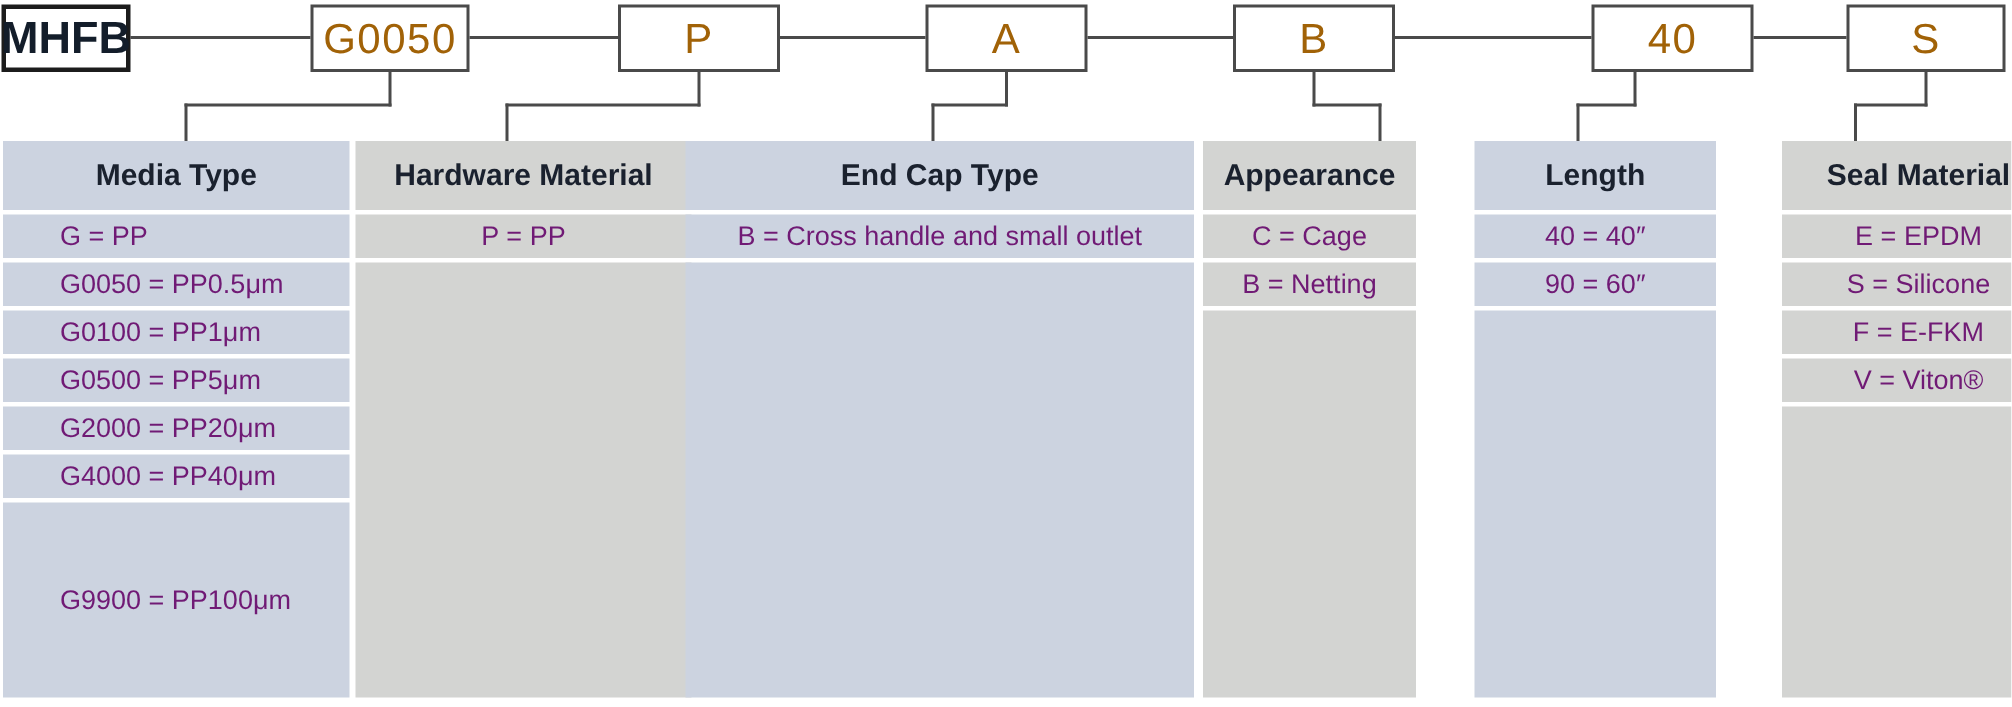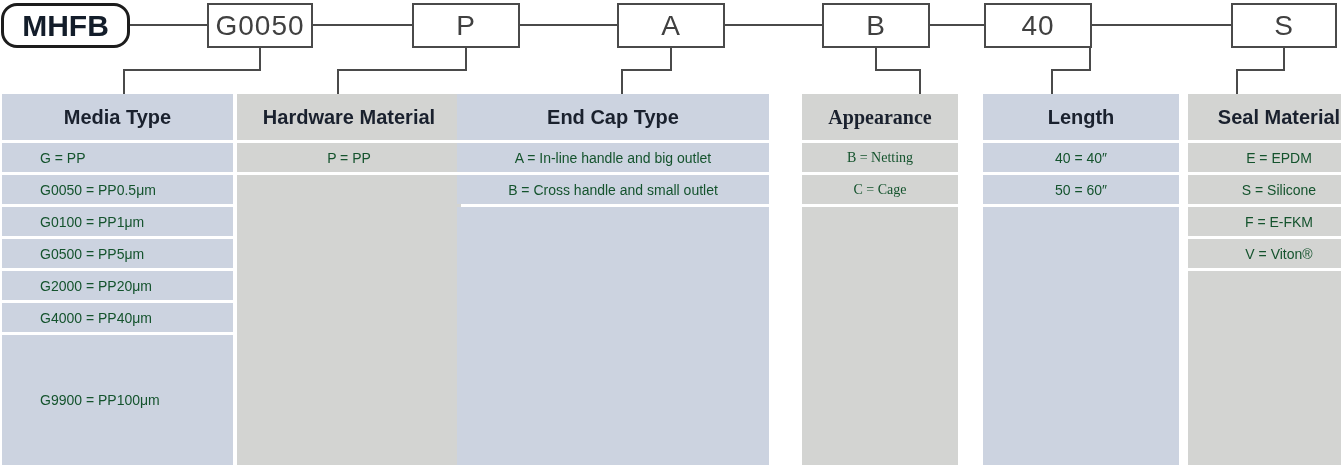--- a/index.html
+++ b/index.html
@@ -9,21 +9,21 @@
     background:#ffffff;
     font-family:"Liberation Sans","DejaVu Sans",sans-serif;
     overflow:hidden;
   }
   
   .topline{position:absolute;top:24px;left:54px;width:1230px;height:2px;background:#4a4a4a;z-index:1;}
   .pn-box{
     position:absolute;top:3px;height:45px;box-sizing:border-box;
     background:#ffffff;border:2px solid #4a4a4a;z-index:2;
     display:flex;align-items:center;justify-content:center;
-    font-size:28px;color:#404040;letter-spacing:1px;
+    font-size:28px;color:#a16207;letter-spacing:1px;
   }
   .pn-prefix{
     border:3px solid #1c1c1c;
     font-size:30px;font-weight:800;color:#131d2a;letter-spacing:0px;
   }
   
   .seg{position:absolute;background:#4a4a4a;z-index:1;}
   .seg.v{width:2px;}
   .seg.h{height:2px;}
   
@@ -32,41 +32,41 @@
     display:flex;flex-direction:column;box-sizing:border-box;
   }
   .hdr{
     height:46px;flex:0 0 46px;
     display:flex;align-items:center;justify-content:center;
     font-size:20px;font-weight:bold;color:#1a212e;
   }
   .row{
     margin-top:3px;height:29px;flex:0 0 29px;
     display:flex;align-items:center;justify-content:center;
-    font-size:14px;color:#14532d;white-space:nowrap;
+    font-size:18px;color:#701a75;white-space:nowrap;
   }
   .row.al{justify-content:flex-start;padding-left:38px;box-sizing:border-box;}
   .row.grow,.filler.grow{flex:1 1 auto;height:auto;}
   .filler{margin-top:3px;}
   .lav{background:#ccd3e0;}
   .gry{background:#d3d4d2;}
 </style>
 </head>
 <body>
 
 <div class="canvas">
 
   <div class="topline"></div>
 
-  <div class="pn-box pn-prefix" style="left:1px;width:129px;border-radius:16px;">MHFB</div>
+  <div class="pn-box pn-prefix" style="left:1px;width:86px;">MHFB</div>
   <div class="pn-box" style="left:207px;width:106px;">G0050</div>
   <div class="pn-box" style="left:412px;width:108px;">P</div>
   <div class="pn-box" style="left:617px;width:108px;">A</div>
   <div class="pn-box" style="left:822px;width:108px;">B</div>
-  <div class="pn-box" style="left:984px;width:108px;">40</div>
+  <div class="pn-box" style="left:1061px;width:108px;">40</div>
   <div class="pn-box" style="left:1231px;width:106px;">S</div>
 
   <div class="seg v" style="left:259px;top:46px;height:25px;"></div>
   <div class="seg h" style="left:123px;top:69px;width:138px;"></div>
   <div class="seg v" style="left:123px;top:69px;height:25px;"></div>
 
   <div class="seg v" style="left:465px;top:46px;height:25px;"></div>
   <div class="seg h" style="left:337px;top:69px;width:130px;"></div>
   <div class="seg v" style="left:337px;top:69px;height:25px;"></div>
 
@@ -96,38 +96,37 @@
     <div class="row lav al">G4000 = PP40μm</div>
     <div class="row lav al grow">G9900 = PP100μm</div>
   </div>
 
   <div class="col" style="left:237px;width:224px;">
     <div class="hdr gry">Hardware Material</div>
     <div class="row gry">P = PP</div>
     <div class="filler gry grow"></div>
   </div>
 
-  <div class="col" style="left:457px;width:312px;">
+  <div class="col" style="left:457px;width:339px;">
     <div class="hdr lav">End Cap Type</div>
-    <div class="row lav">A = In-line handle and big outlet</div>
     <div class="row lav">B = Cross handle and small outlet</div>
     <div class="filler lav grow"></div>
   </div>
 
-  <div class="col" style="left:802px;width:156px;font-family:Liberation Serif, serif;">
+  <div class="col" style="left:802px;width:142px;">
     <div class="hdr gry">Appearance</div>
+    <div class="row gry">C = Cage</div>
     <div class="row gry">B = Netting</div>
-    <div class="row gry">C = Cage</div>
     <div class="filler gry grow"></div>
   </div>
 
-  <div class="col" style="left:983px;width:196px;">
+  <div class="col" style="left:983px;width:161px;">
     <div class="hdr lav">Length</div>
     <div class="row lav">40 = 40″</div>
-    <div class="row lav">50 = 60″</div>
+    <div class="row lav">90 = 60″</div>
     <div class="filler lav grow"></div>
   </div>
 
   <div class="col" style="left:1156px;width:182px;margin-left:32px;">
     <div class="hdr gry">Seal Material</div>
     <div class="row gry">E = EPDM</div>
     <div class="row gry">S = Silicone</div>
     <div class="row gry">F = E-FKM</div>
     <div class="row gry">V = Viton®</div>
     <div class="filler gry grow"></div>

